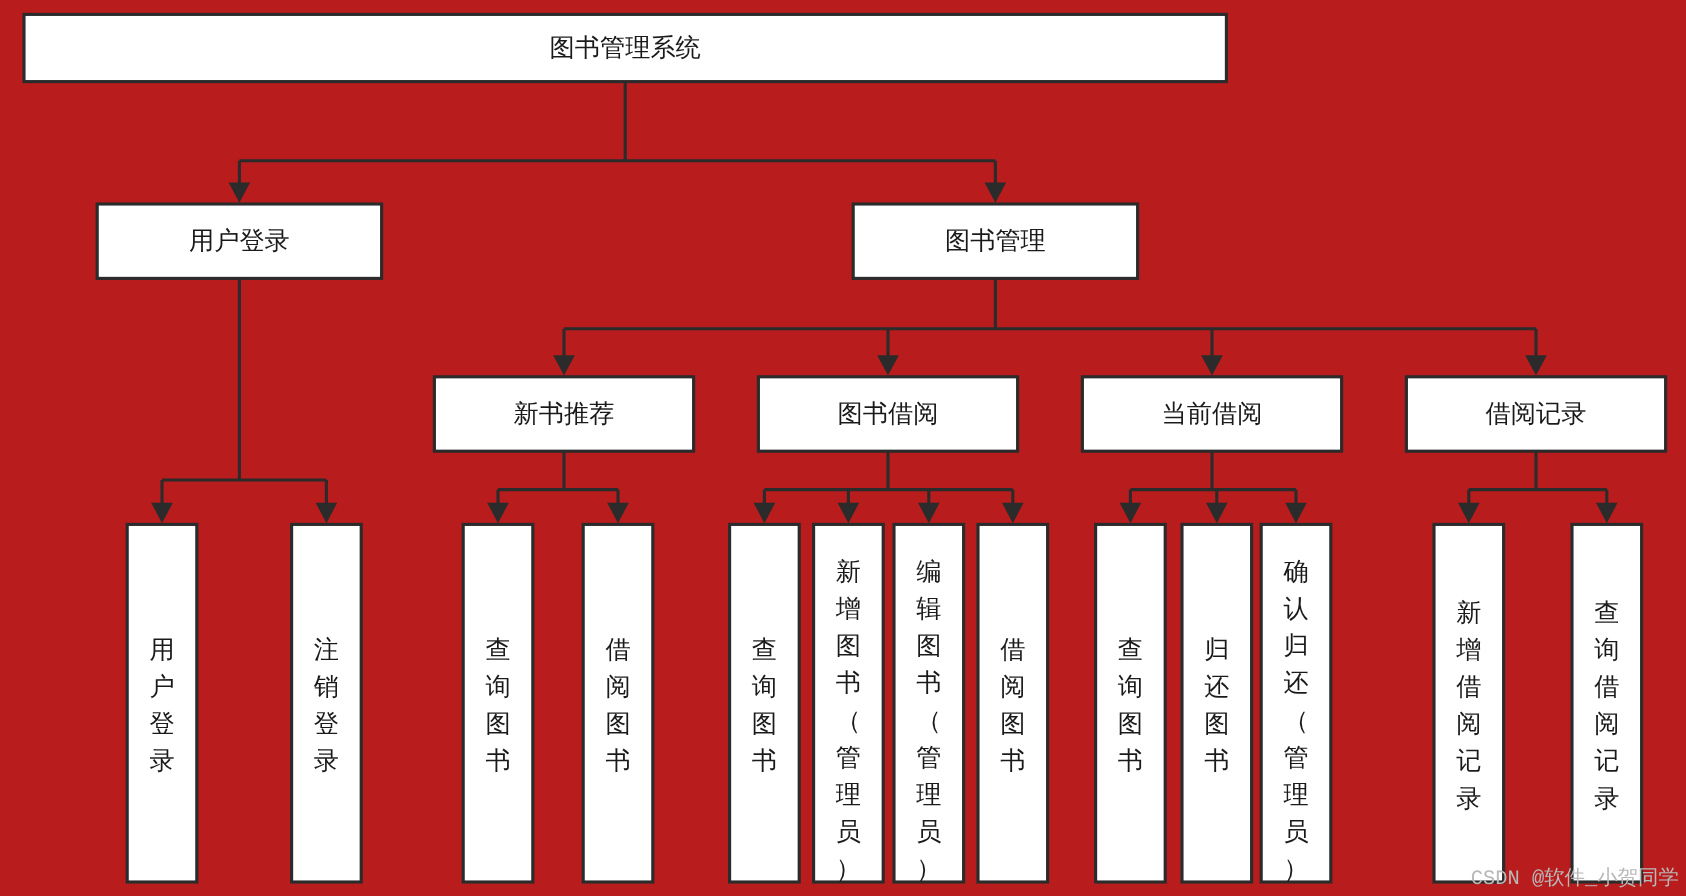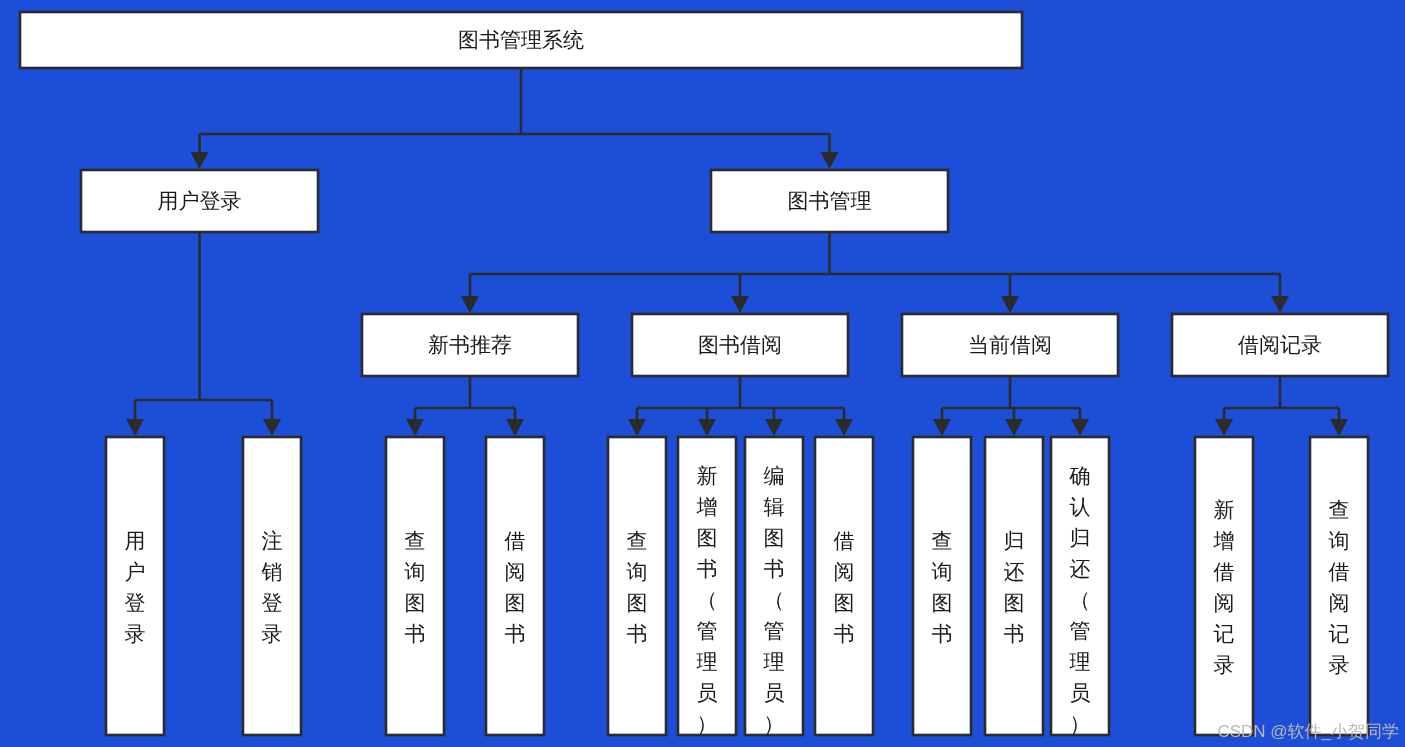--- a/index.html
+++ b/index.html
@@ -11,21 +11,21 @@
   body {
     width: 1405px;
     height: 747px;
     font-family: "Liberation Sans", "DejaVu Sans", sans-serif;
     overflow: hidden;
   }
   #diagram-root {
     position: relative;
     width: 1405px;
     height: 747px;
-    background: #1d4ed8;
+    background: #b91c1c;
   }
   svg#diagram-svg {
     position: absolute;
     left: 0;
     top: 0;
     width: 1405px;
     height: 747px;
     display: block;
   }
   .node-box {
@@ -54,21 +54,21 @@
   .node-label-v {
     font-family: "DejaVu Sans", "Liberation Sans", sans-serif;
     font-size: 21px;
     fill: #1a1a1a;
     text-anchor: middle;
   }
   .watermark {
     position: absolute;
     right: 6px;
     bottom: 4px;
-    font-family: Liberation Sans, sans-serif;
+    font-family: Liberation Mono, monospace;
     font-size: 17px;
     color: #b8b8b8;
     white-space: nowrap;
     user-select: none;
   }
 </style>
 </head>
 <body>
 
 <div id="diagram-root">

